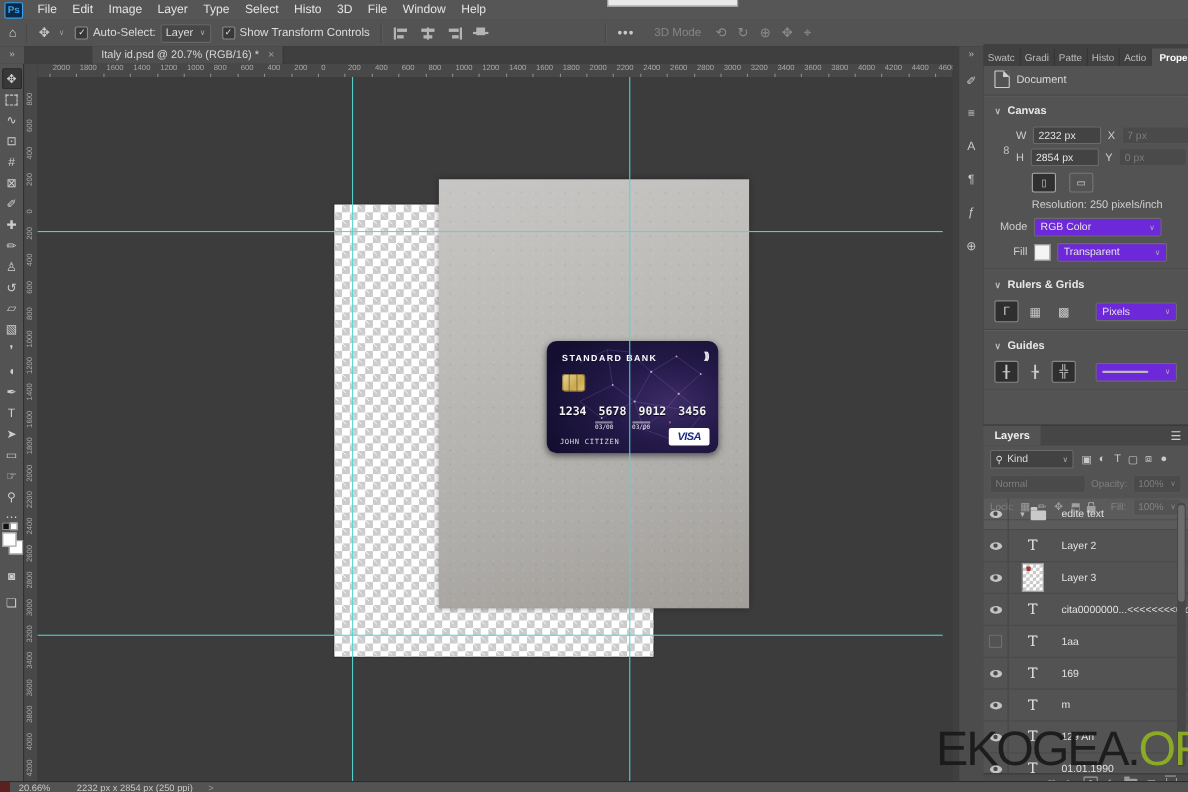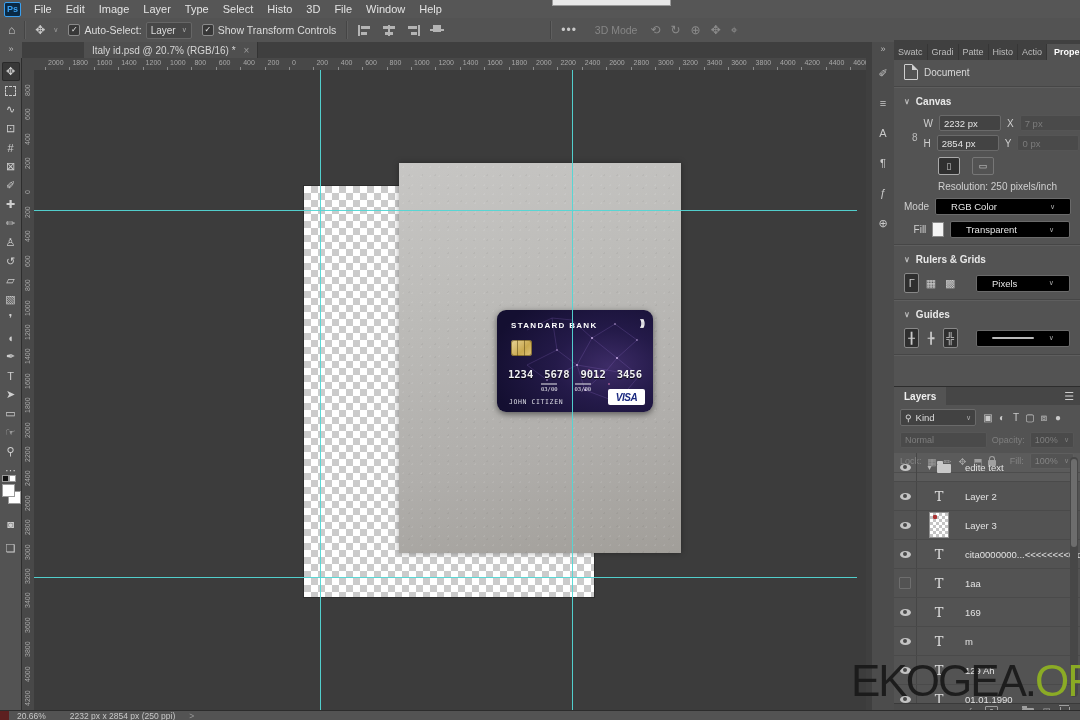--- a/index.html
+++ b/index.html
@@ -117,21 +117,21 @@
   .pdivider{height:1px;background:#464646;border-bottom:1px solid #5e5e5e;margin:4px 0;}
   .sechead{display:flex;align-items:center;gap:6px;padding:4px 10px;font-weight:bold;color:#e8e8e8;}
   .sechead .car{font-size:8px;color:#bbb;}
   .fieldlab{color:#cfcfcf;width:10px;text-align:right;}
   .pfield{background:#434343;border:1px solid #6a6a6a;border-radius:2px;height:14px;min-width:52px;padding:0 4px;
     font-size:9.5px;color:#e4e4e4;display:flex;align-items:center;}
   .pfield.off{color:#7c7c7c;border-color:#555;background:#4a4a4a;}
   .chain{color:#bdbdbd;font-size:10px;width:12px;text-align:center;}
   .orient{width:20px;height:16px;border:1px solid #777;border-radius:2px;display:flex;align-items:center;justify-content:center;color:#ccc;font-size:9px;margin-right:6px;}
   .orient.sel{background:#303030;border-color:#aaa;}
-  .pselect{background:#000000;border:1px solid #6a6a6a;border-radius:2px;height:15px;padding:0 15px;display:flex;align-items:center;
+  .pselect{background:#6d28d9;border:1px solid #6a6a6a;border-radius:2px;height:15px;padding:0 5px;display:flex;align-items:center;
     font-size:9.5px;color:#e4e4e4;gap:8px;flex:0 0 auto;}
   .pselect .car{margin-left:auto;font-size:7px;color:#aaa;}
   .iconbtn{width:20px;height:18px;border:1px solid transparent;border-radius:2px;display:flex;align-items:center;justify-content:center;
     color:#c9c9c9;font-size:11px;}
   .iconbtn.sel{background:#2f2f2f;border-color:#888;}
   .guideline-sample{width:42px;height:2px;background:#b9b9b9;border-radius:1px;}
 
   
   #layers{position:relative;height:332px;background:#535353;border-top:1px solid #2d2d2d;}
   #layers-header{display:flex;height:18px;background:#464646;align-items:center;}

